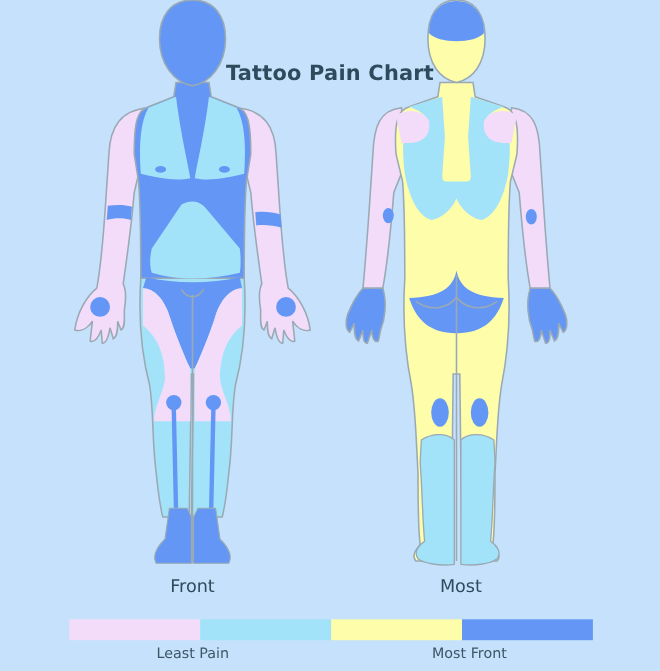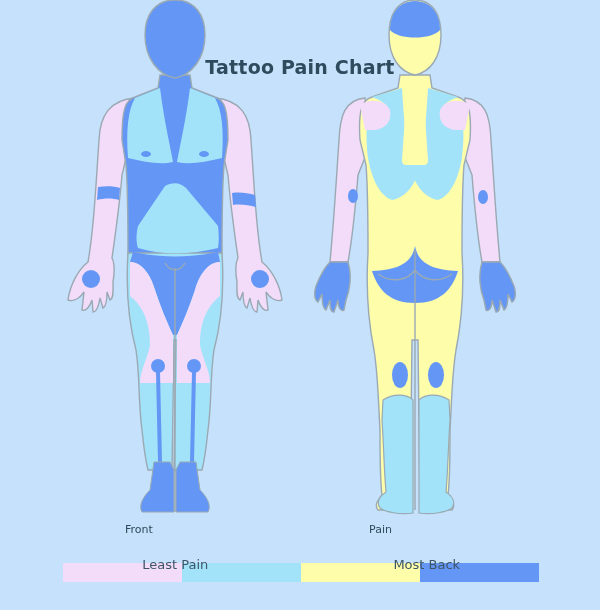--- a/index.html
+++ b/index.html
@@ -9,30 +9,30 @@
     font-family: "DejaVu Sans", sans-serif;
     position: relative;
   }
   .title {
     position: absolute; left: 0; width: 600px; top: 56px;
     text-align: center; font-size: 19px; font-weight: bold;
     color: #2e4a5c; letter-spacing: 0.2px;
   }
   svg.figures { position: absolute; left: 0; top: 0; }
   .view-label {
-    position: absolute; top: 523px; font-size: 11px; color: #2e4a5c;
-    width: 100px; 
+    position: absolute; top: 523px; font-size: 16px; color: #2e4a5c;
+    width: 100px; text-align: center;
   }
   .legend-bar {
     position: absolute; top: 563px; left: 63px; width: 476px; height: 19px;
     display: flex;
   }
   .legend-bar div { flex: 1; }
   .legend-labels {
-    position: absolute; top: 557px; left: 63px; width: 476px; display: flex; gap: 27px;
+    position: absolute; top: 587px; left: 63px; width: 476px; display: flex; gap: 27px;
   }
   .legend-labels div {
     flex: 1; text-align: center; font-size: 13px; color: #3d5566;
   }
 </style>
 </head>
 <body>
 
 <div class="title">Tattoo Pain Chart</div>
 
@@ -113,24 +113,24 @@
 
     <ellipse cx="400" cy="375" rx="8" ry="13" fill="#6497f5"></ellipse>
     <ellipse cx="436" cy="375" rx="8" ry="13" fill="#6497f5"></ellipse>
 
     <path fill="#a3e3fa" stroke="#9aa9b3" stroke-width="1.2" d="M383,400 C395,392 408,395 413,400 L413,513 C400,515 385,512 380,508 C376,502 380,496 386,492 C384,470 384,450 382,420 Z"></path>
     <path fill="#a3e3fa" stroke="#9aa9b3" stroke-width="1.2" d="M449,400 C437,392 424,395 419,400 L419,513 C432,515 447,512 452,508 C456,502 452,496 446,492 C448,470 448,450 450,420 Z"></path>
   </g>
 </svg>
 
 <div class="view-label" style="left:125px;">Front</div>
-<div class="view-label" style="left:369px;">Pain</div>
+<div class="view-label" style="left:369px;">Most</div>
 
 <div class="legend-bar">
   <div style="background:#f2dcfa"></div>
   <div style="background:#a3e3fa"></div>
   <div style="background:#fefdaa"></div>
   <div style="background:#6497f5"></div>
 </div>
 <div class="legend-labels">
   <div>Least Pain</div>
-  <div>Most Back</div>
+  <div>Most Front</div>
 </div>
 
 </body></html>

